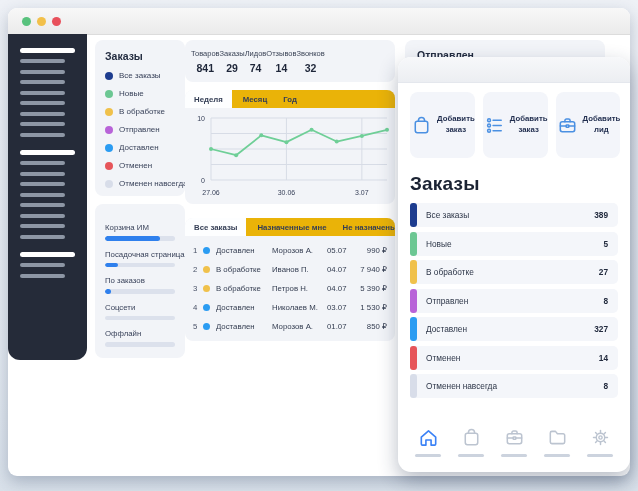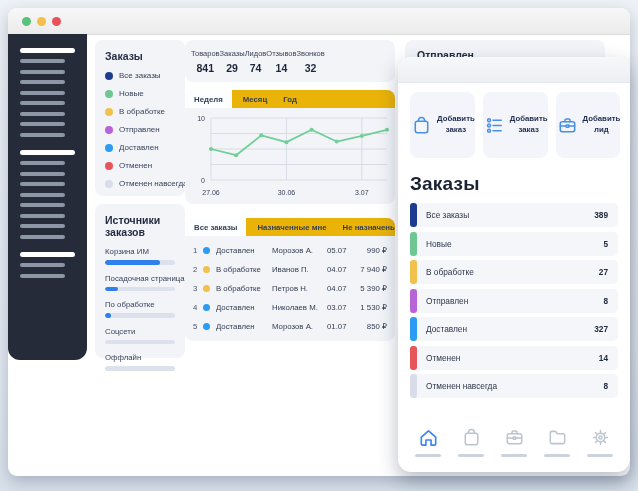--- a/index.html
+++ b/index.html
@@ -143,35 +143,34 @@
       <span class="legend-dot" style="background-color: rgb(230, 85, 90);"></span>
       <span class="legend-label">Отменен</span>
     </div>
     <div class="legend-item">
       <span class="legend-dot" style="background-color: rgb(216, 221, 233);"></span>
       <span class="legend-label">Отменен навсегда</span>
     </div>
   </div>
 
   <div class="card sources-card">
-    <div class="card-title">Источники заказов</div>
     <div class="source">
       <div class="source-label">Корзина ИМ</div>
       <div class="bar">
           <div class="bar-fill" style="width: 78%;"></div>
         </div>
     </div>
     <div class="source">
       <div class="source-label">Посадочная страница</div>
       <div class="bar">
           <div class="bar-fill" style="width: 18%;"></div>
         </div>
     </div>
     <div class="source">
-      <div class="source-label">По обработке</div>
+      <div class="source-label">По заказов</div>
       <div class="bar">
           <div class="bar-fill" style="width: 9%;"></div>
         </div>
     </div>
     <div class="source">
       <div class="source-label">Соцсети</div>
       <div class="bar">
           <div class="bar-fill" style="width: 0%;"></div>
         </div>
     </div>

